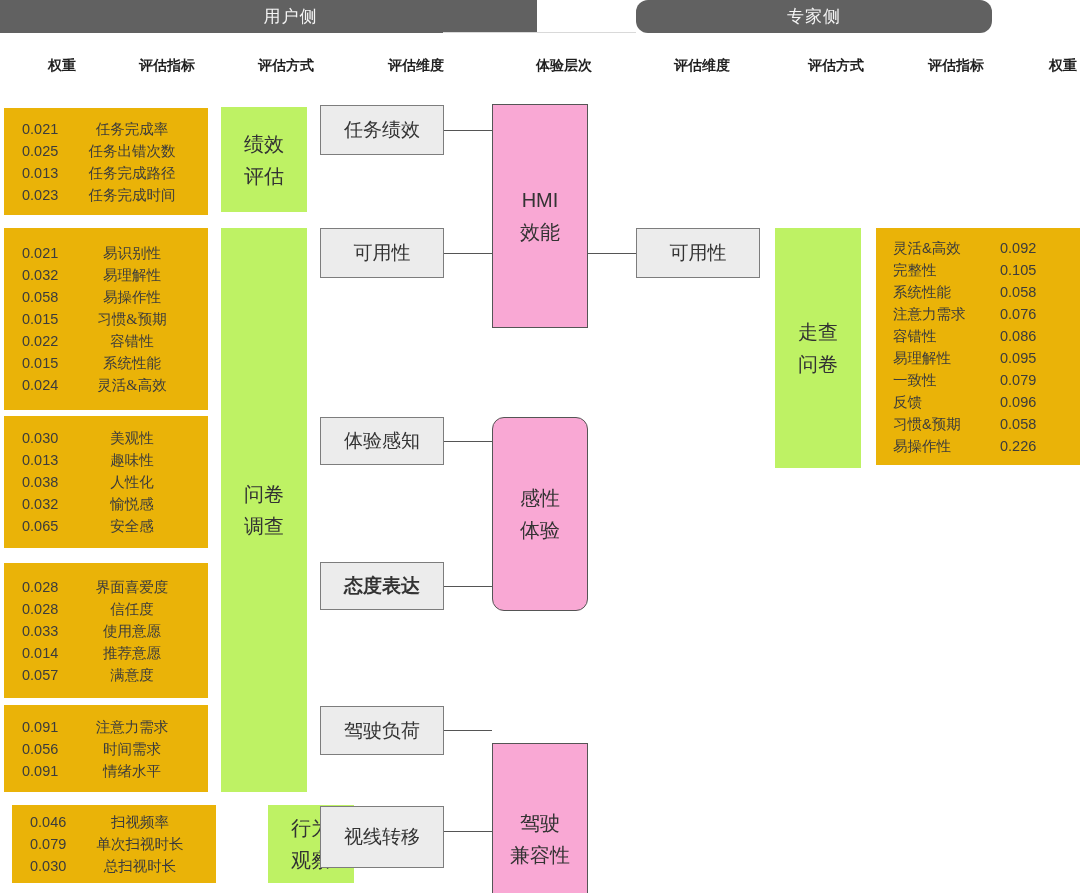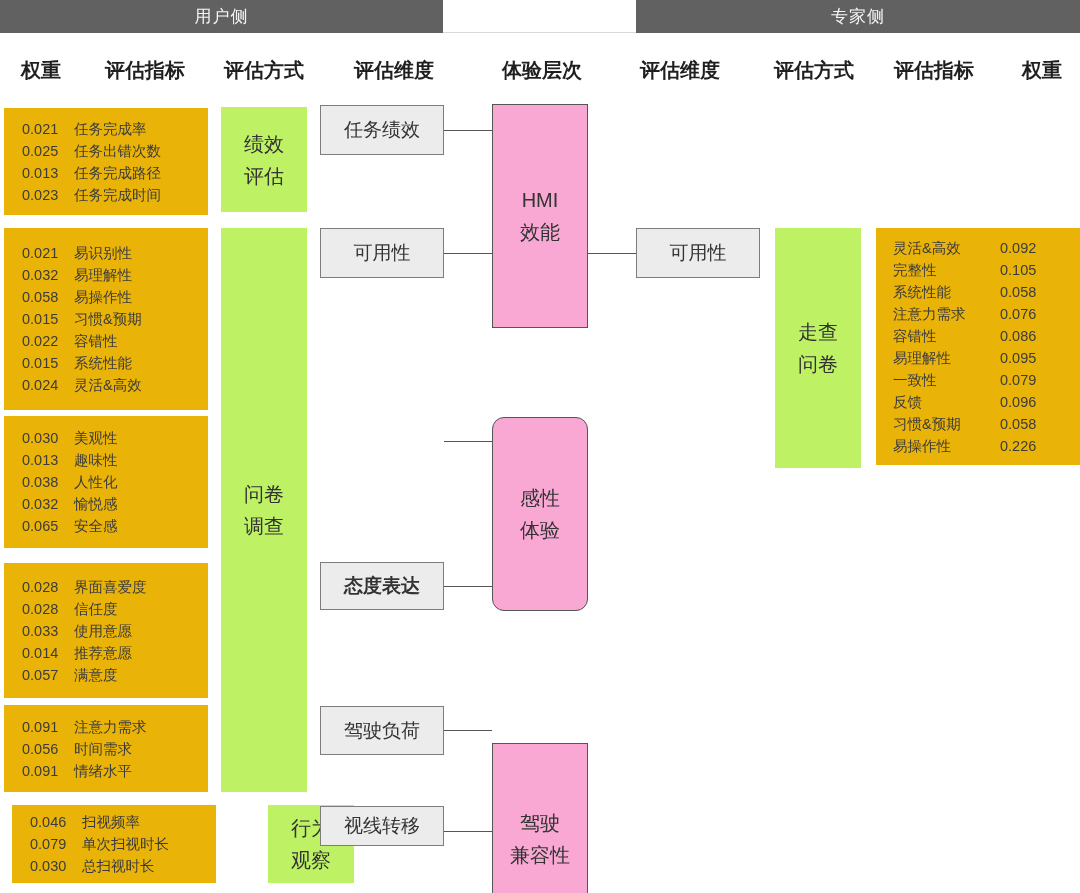--- a/index.html
+++ b/index.html
@@ -7,29 +7,29 @@
   #canvas{position:relative;width:1080px;height:893px;background:#ffffff;overflow:hidden;}
 
   .abs{position:absolute;}
 
   
   .bar{background:#616161;color:#f5f5f5;display:flex;align-items:center;justify-content:center;
        font-size:17px;letter-spacing:1px;}
   .bar-underline{background:#d9d9d9;}
 
   
-  .col-header{font-size:20px;font-weight:bold;color:#1f1f1f;text-align:center;white-space:nowrap;}
+  .col-header{font-size:14px;font-weight:bold;color:#1f1f1f;text-align:right;white-space:nowrap;}
 
   
   .panel{background:#eab308;display:flex;flex-direction:column;justify-content:center;
          box-sizing:border-box;font-size:14.5px;color:#3c3c3c;}
   .prow{display:flex;align-items:center;line-height:22px;height:22px;}
   .panel-left .prow{padding:0 18px;}
   .panel-left .w{width:52px;text-align:left;flex:0 0 auto;}
-  .panel-left .l{flex:1;text-align:left;}
+  .panel-left .l{flex:1;text-align:center;font-family:Liberation Serif, serif;}
   .panel-right .prow{padding:0 20px 0 17px;}
   .panel-right .l{flex:1;text-align:left;}
   .panel-right .w{width:60px;text-align:left;flex:0 0 auto;}
 
   
   .method{background:#bef264;display:flex;align-items:center;justify-content:center;
           text-align:center;font-size:20px;color:#333333;white-space:pre-line;line-height:1.6;}
 
   
   .dim{background:#ececec;border:1px solid #7d7d7d;box-sizing:border-box;
@@ -41,24 +41,24 @@
          font-size:20px;color:#333333;white-space:pre-line;line-height:1.6;}
 
   
   .conn{background:#555555;height:1px;}
 </style>
 </head>
 <body>
 
 <div id="canvas">
 
-  <div class="abs bar" style="left:0;top:0;width:443px;height:33px;">
+  <div class="abs bar" style="left:0;top:0;width:493px;height:33px;padding-left:44px;">
     <span>用户侧</span>
   </div>
-  <div class="abs bar" style="left:636px;top:0;width:444px;height:33px;">
+  <div class="abs bar" style="left:636px;top:0;width:356px;height:33px;border-radius:12px;">
     <span>专家侧</span>
   </div>
   <div class="abs bar-underline" style="left:443px;top:32px;width:193px;height:1px;"></div>
 
   <div class="abs col-header" style="left:6px;top:57px;width:70px;">权重</div>
   <div class="abs col-header" style="left:95px;top:57px;width:100px;">评估指标</div>
   <div class="abs col-header" style="left:214px;top:57px;width:100px;">评估方式</div>
   <div class="abs col-header" style="left:344px;top:57px;width:100px;">评估维度</div>
   <div class="abs col-header" style="left:492px;top:57px;width:100px;">体验层次</div>
   <div class="abs col-header" style="left:630px;top:57px;width:100px;">评估维度</div>
@@ -221,23 +221,24 @@
 
   <div class="abs method" style="left:221px;top:107px;width:86px;height:105px;">绩效
 评估</div>
   <div class="abs method" style="left:221px;top:228px;width:86px;height:564px;">问卷
 调查</div>
   <div class="abs method" style="left:221px;top:805px;width:86px;height:78px;margin-left:47px;">行为
 观察</div>
 
   <div class="abs dim" style="left:320px;top:105px;width:124px;height:50px;">任务绩效</div>
   <div class="abs dim" style="left:320px;top:228px;width:124px;height:50px;">可用性</div>
+  <div class="abs dim" style="left:320px;top:417px;width:124px;height:48px;">体验感知</div>
   <div class="abs dim" style="left:320px;top:562px;width:124px;height:48px;font-weight:bold;">态度表达</div>
   <div class="abs dim" style="left:320px;top:706px;width:124px;height:49px;">驾驶负荷</div>
-  <div class="abs dim" style="left:320px;top:806px;width:124px;height:40px;">视线转移</div>
+  <div class="abs dim" style="left:320px;top:806px;width:124px;height:62px;">视线转移</div>
 
   <div class="abs level" style="left:492px;top:104px;width:96px;height:224px;">HMI
 效能</div>
   <div class="abs level" style="left:492px;top:417px;width:96px;height:194px;border-radius:12px;">感性
 体验</div>
   <div class="abs level" style="left:492px;top:699px;width:96px;height:192px;margin-top:44px;">驾驶
 兼容性</div>
 
   <div class="abs dim" style="left:636px;top:228px;width:124px;height:50px;">可用性</div>
 

